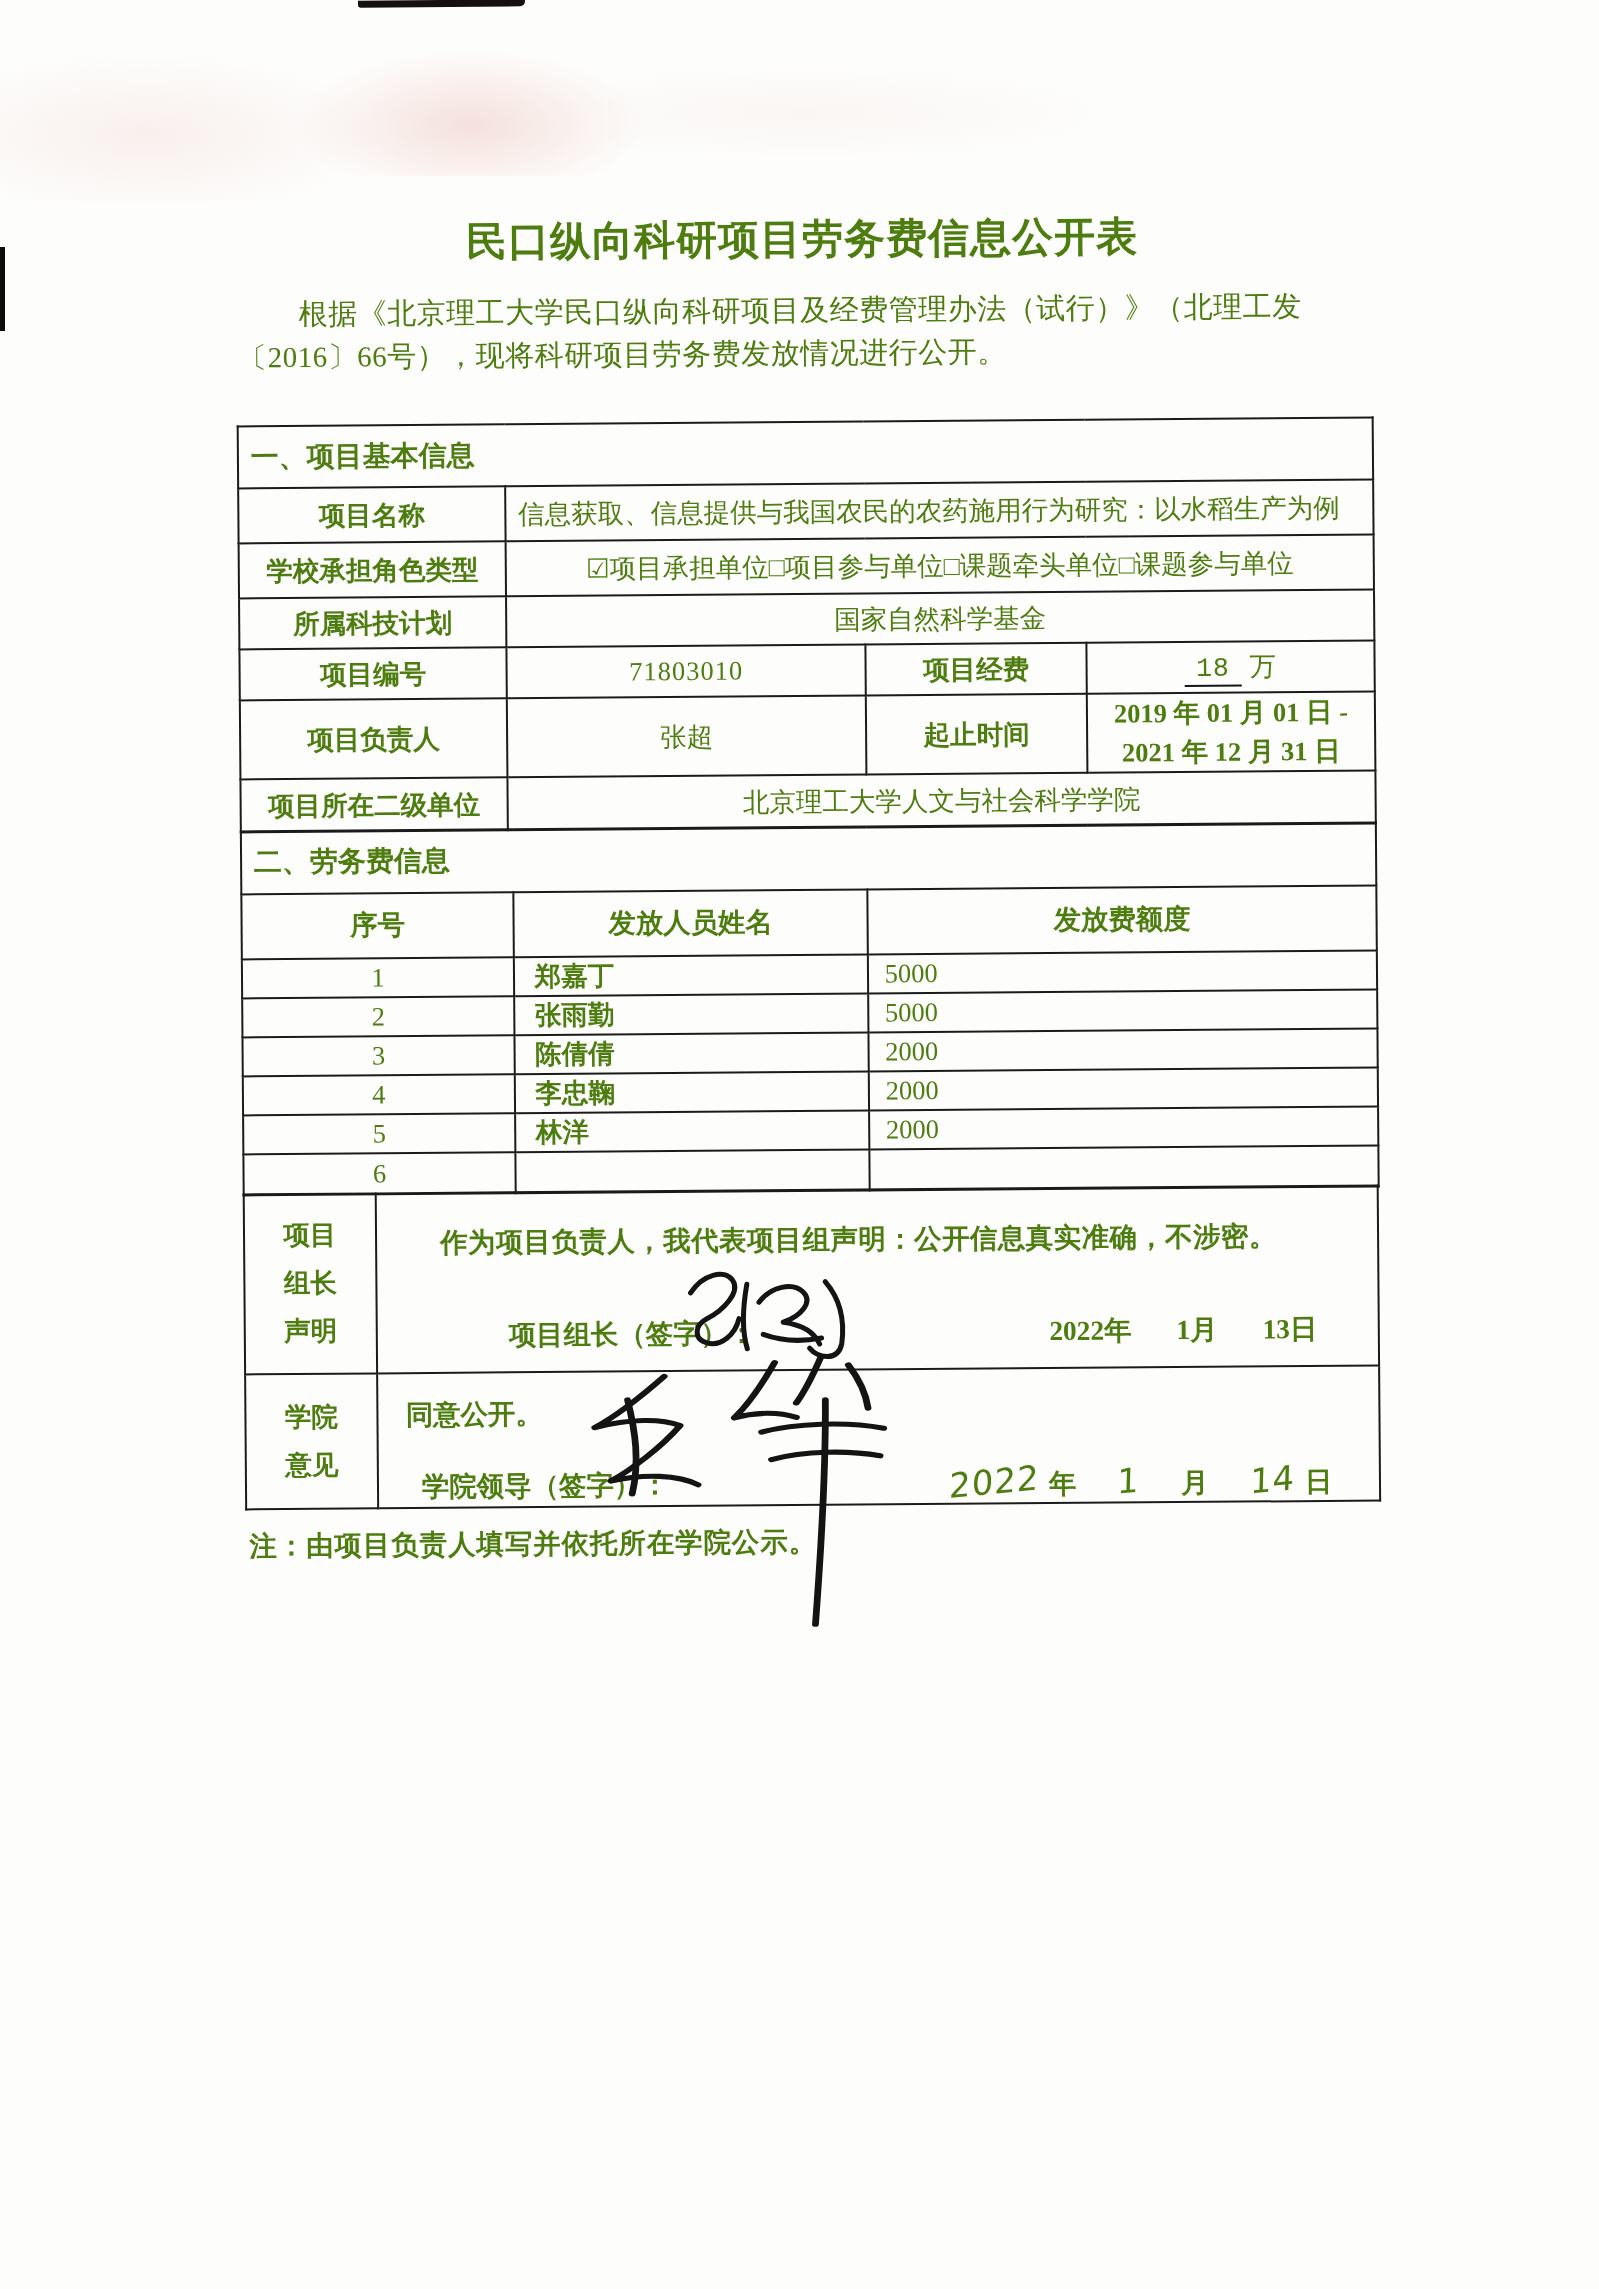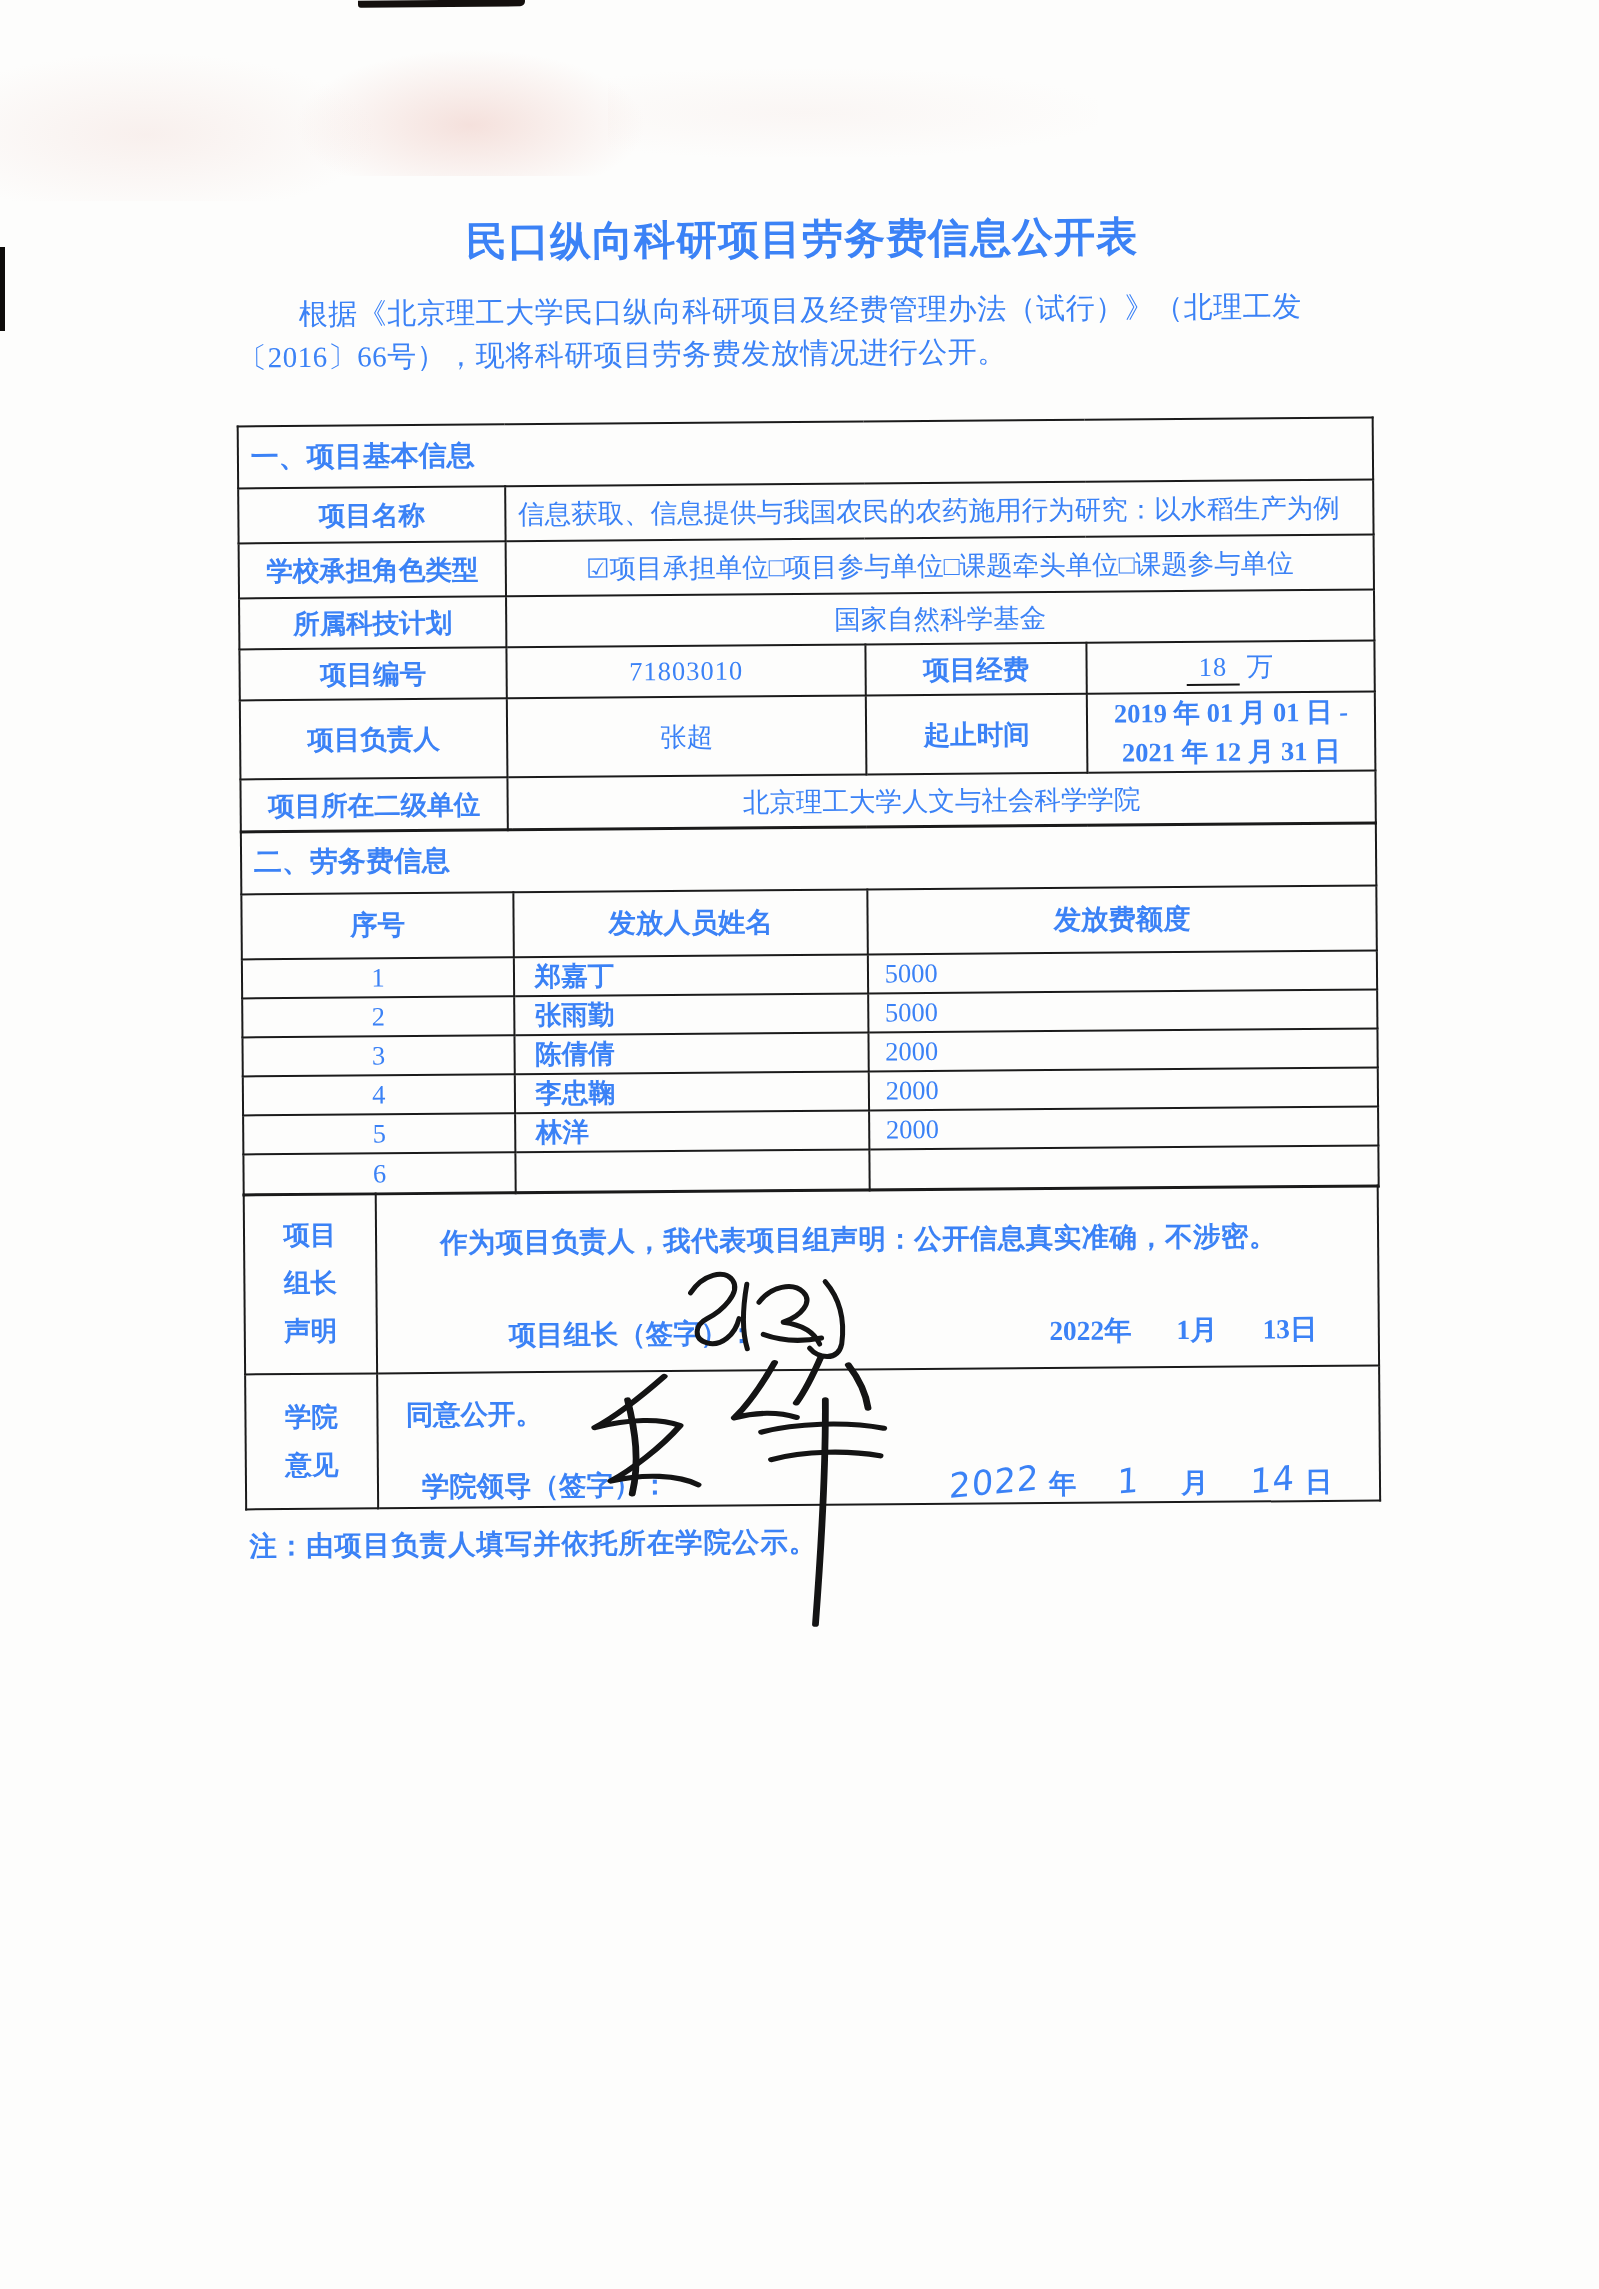--- a/index.html
+++ b/index.html
@@ -1,19 +1,19 @@
 <!DOCTYPE html>
 <html><head>
 <meta charset="utf-8">
 <style>
   html,body { margin:0; padding:0; background:#e8e8e8; }
   .page {
     position:relative; width:1600px; height:2290px;
     background:#fdfdfc; overflow:hidden;
-    font-family:"Liberation Serif", serif; color:#3b82f6;
+    font-family:"Liberation Serif", serif; color:#4d7c0f;
   }
   
   .smudge-top { position:absolute; left:358px; top:0; width:167px; height:6.9px;
     background:#14100e; border-radius:0 0 4.9px 2.9px; transform:rotate(-0.5deg); }
   .edge-strip { position:absolute; left:0; top:247px; width:4.9px; height:84px; background:#0e0c0a; }
   .pink-wash-a { position:absolute; left:294px; top:49px; width:353px; height:127px;
     background:radial-gradient(ellipse at 50% 60%, rgba(231,178,168,0.38), rgba(231,178,168,0) 70%); }
   .pink-wash-b { position:absolute; left:-39px; top:54px; width:412px; height:147px;
     background:radial-gradient(ellipse at 45% 55%, rgba(236,205,198,0.28), rgba(236,205,198,0) 72%); }
   .pink-wash-c { position:absolute; left:608px; top:69px; width:490px; height:88px;
@@ -31,21 +31,21 @@
   td, th { border:2.9px solid #1b1b1b; padding:0; vertical-align:middle; }
   .tbl-b, .tbl-c { margin-top:-2.9px; }
 
   .sec-head { font-family:"Liberation Sans", sans-serif; font-weight:bold;
     font-size:28px; text-align:left; padding:8.8px 11.8px; }
   .lbl { text-align:center; font-weight:bold; font-size:26.5px; }
   .val { font-size:26.5px; }
   .val-left { padding-left:11.8px; }
   .val-center { text-align:center; }
   .num { font-size:26.5px; letter-spacing:1px; }
-  .underlined { display:inline-block; padding:0 11.8px 1px 11.8px; border-bottom:2.9px solid #161616; }
+  .underlined { display:inline-block; padding:0 11.8px 1px 11.8px; border-bottom:2.9px solid #161616;font-family:Liberation Mono, monospace; }
   .two-line { text-align:center; font-size:26.5px; line-height:1.45; font-weight:600; }
 
   .fee-head { text-align:center; font-weight:bold; font-size:27.4px; }
   .fee-no { text-align:center; font-size:26.5px; }
   .fee-name { padding-left:19.6px; font-size:26.5px; font-weight:600; }
   .fee-amount { padding-left:15.7px; font-size:26.5px; }
 
   .vlabel { text-align:center; font-weight:bold; font-size:26.5px; line-height:1.8; }
   .decl-cell, .op-cell { vertical-align:top; position:relative; }
   .decl-statement { margin:31px 0 0 63px; font-size:27.4px; font-weight:600; letter-spacing:0.5px; }

